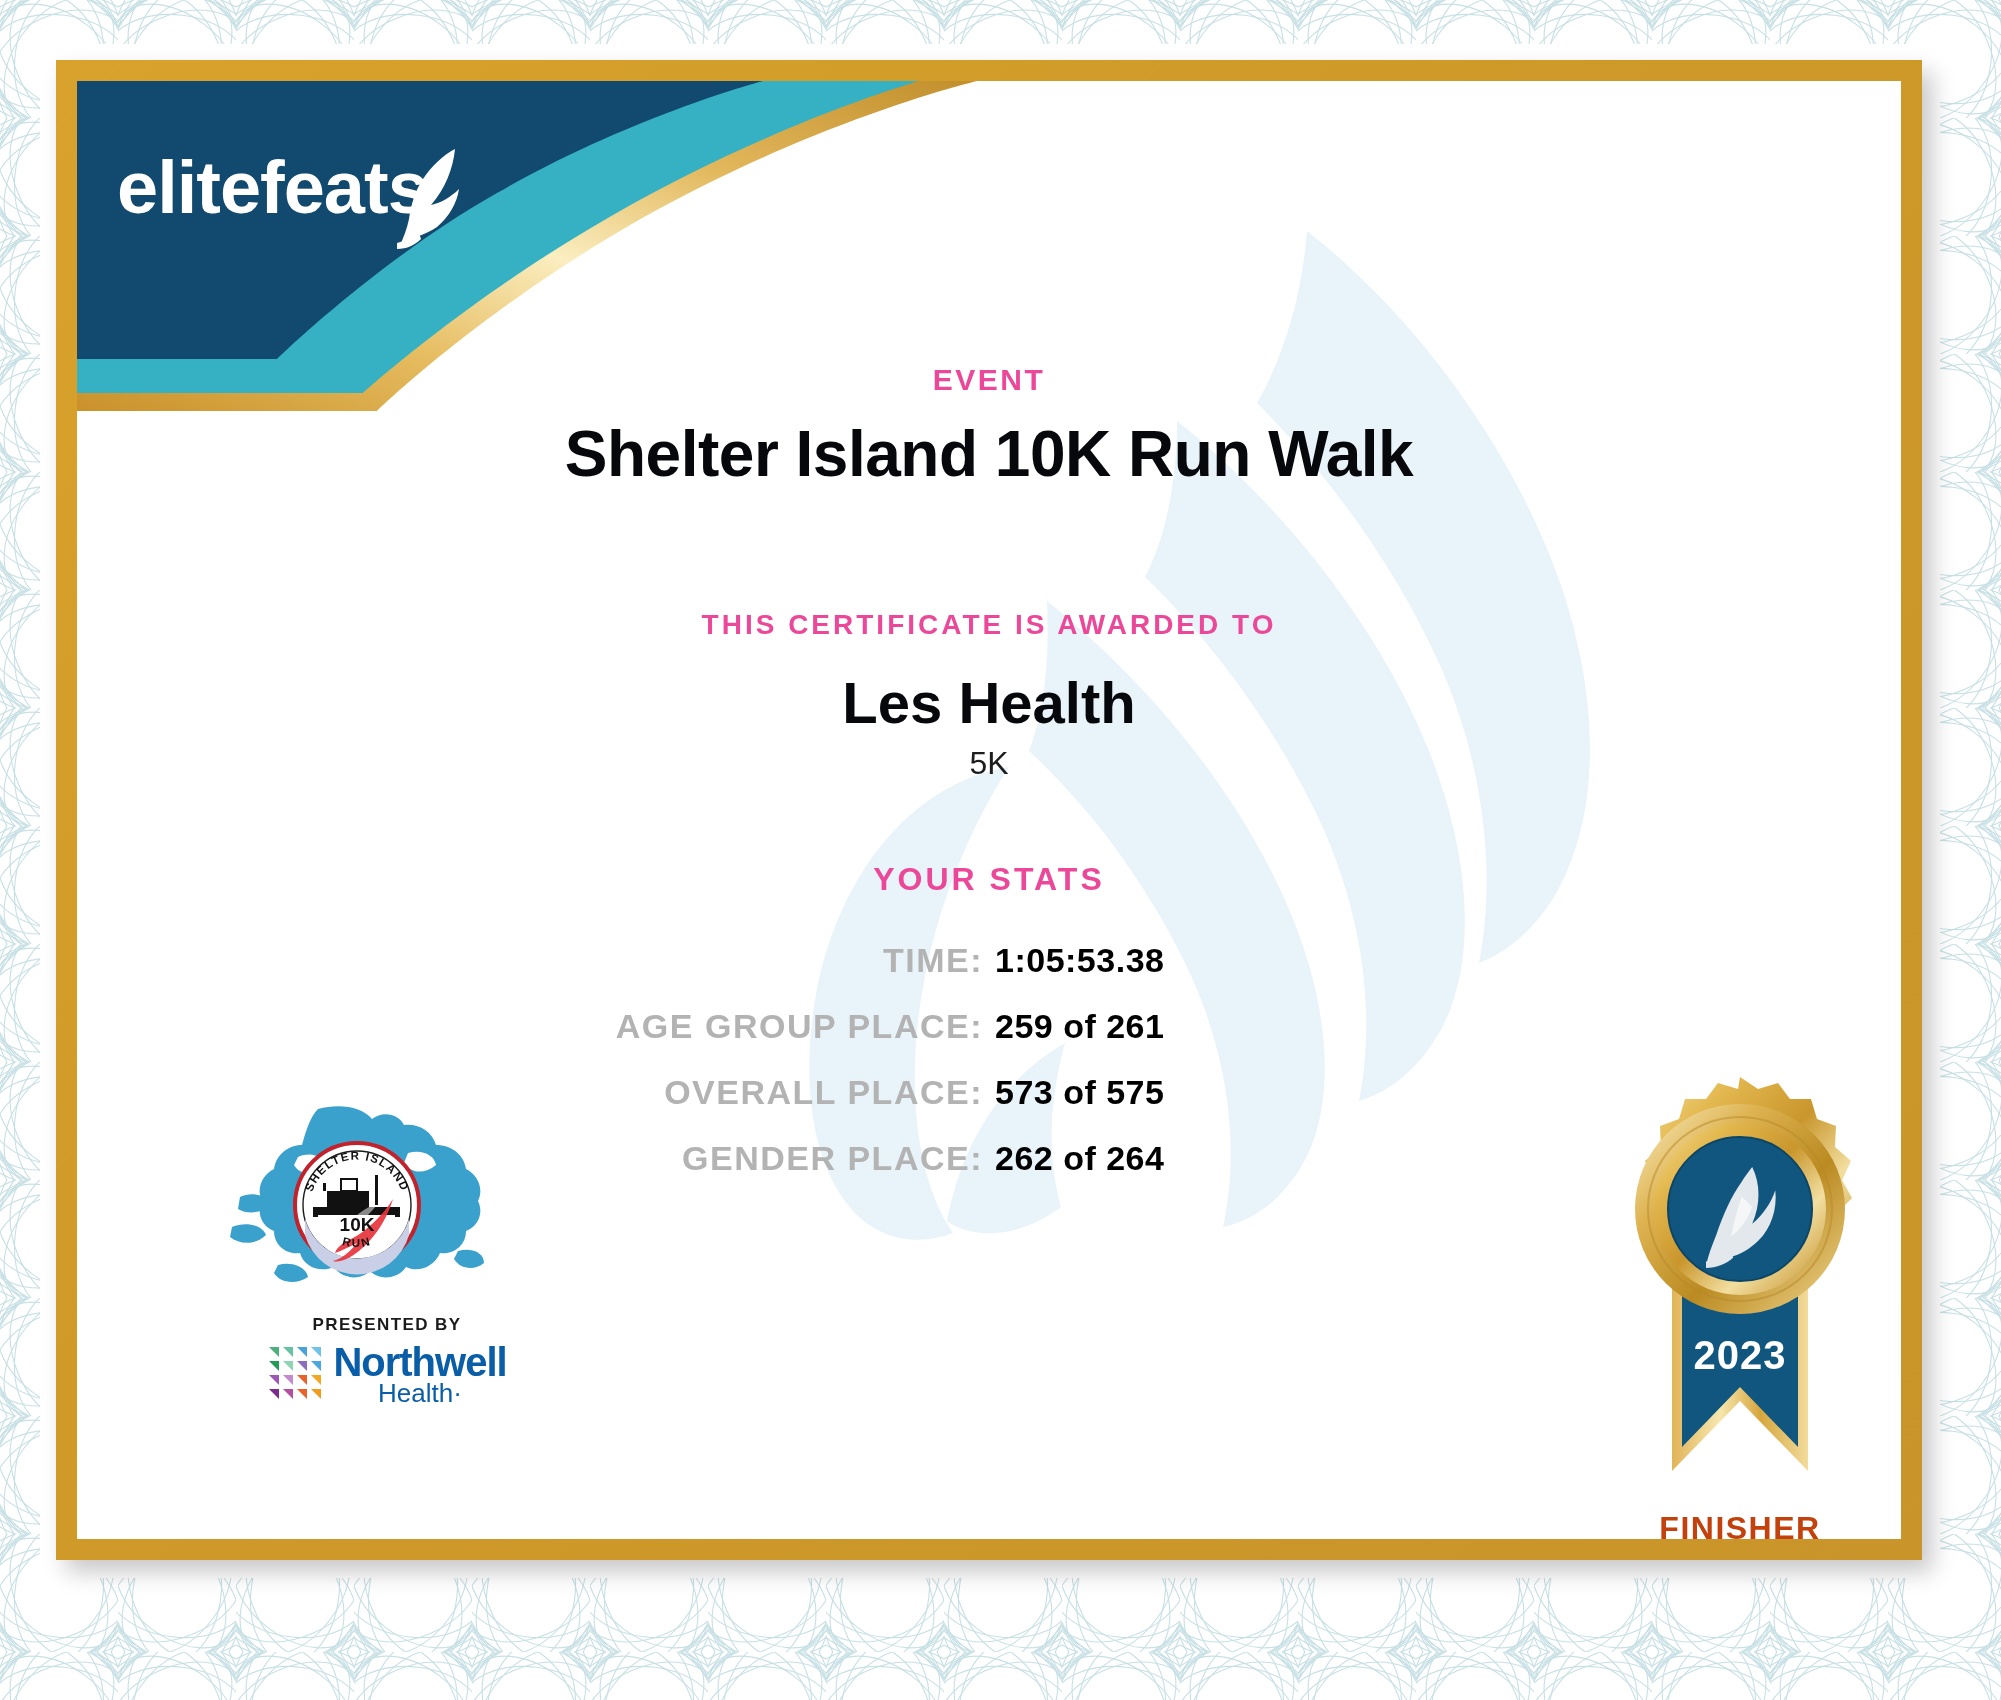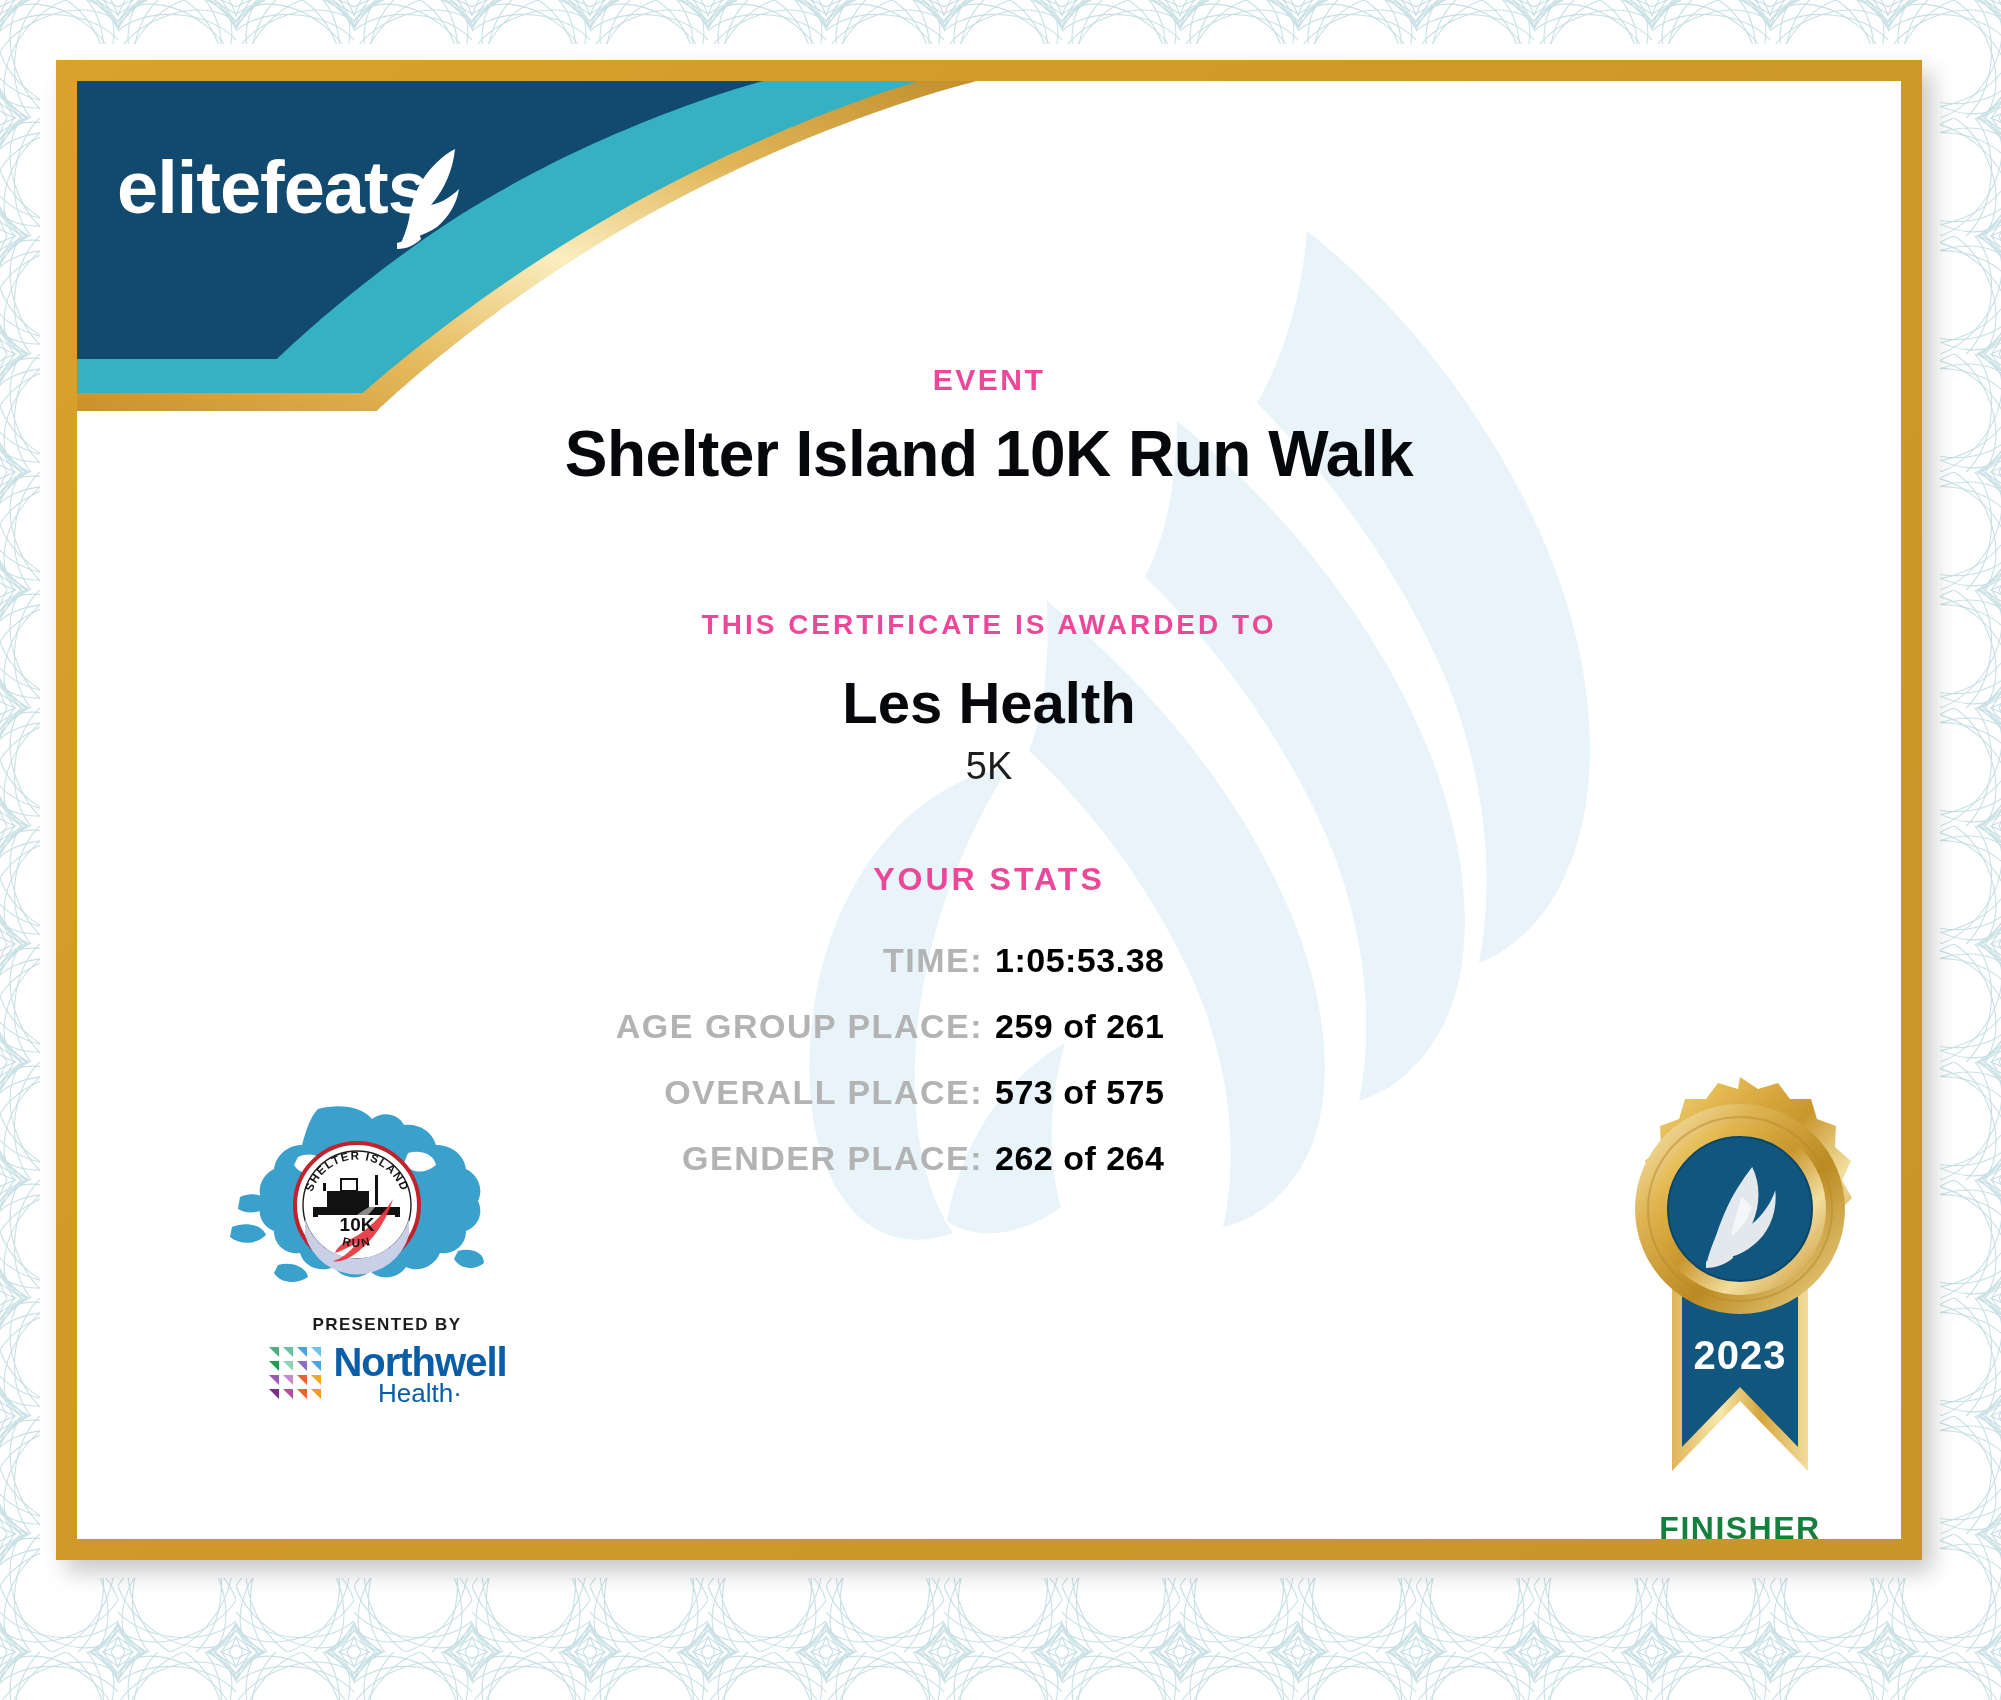--- a/index.html
+++ b/index.html
@@ -123,21 +123,21 @@
     top: 588px;
     font-size: 58px;
     font-weight: 700;
     color: #07080c;
   }
   .recipient-sub {
     position: absolute;
     left: 0;
     right: 0;
     top: 664px;
-    font-size: 38px;
+    font-size: 32px;
     color: #1d1d1f;
     font-weight: 400;
   }
 
   .stats-label {
     position: absolute;
     left: 0;
     right: 0;
     top: 780px;
     font-size: 32px;
@@ -222,21 +222,21 @@
   .badge {
     position: absolute;
     left: 1498px;
     top: 990px;
     width: 330px;
     z-index: 6;
     text-align: center;
   }
   .badge-caption {
     margin-top: 6px;
-    color: #15803d;
+    color: #c2410c;
     font-size: 32px;
     font-weight: 700;
     letter-spacing: 1.5px;
     line-height: 1.08;
     text-decoration: underline;
   }
   .badge-year {
     position: absolute;
     left: 0;
     right: 0;

